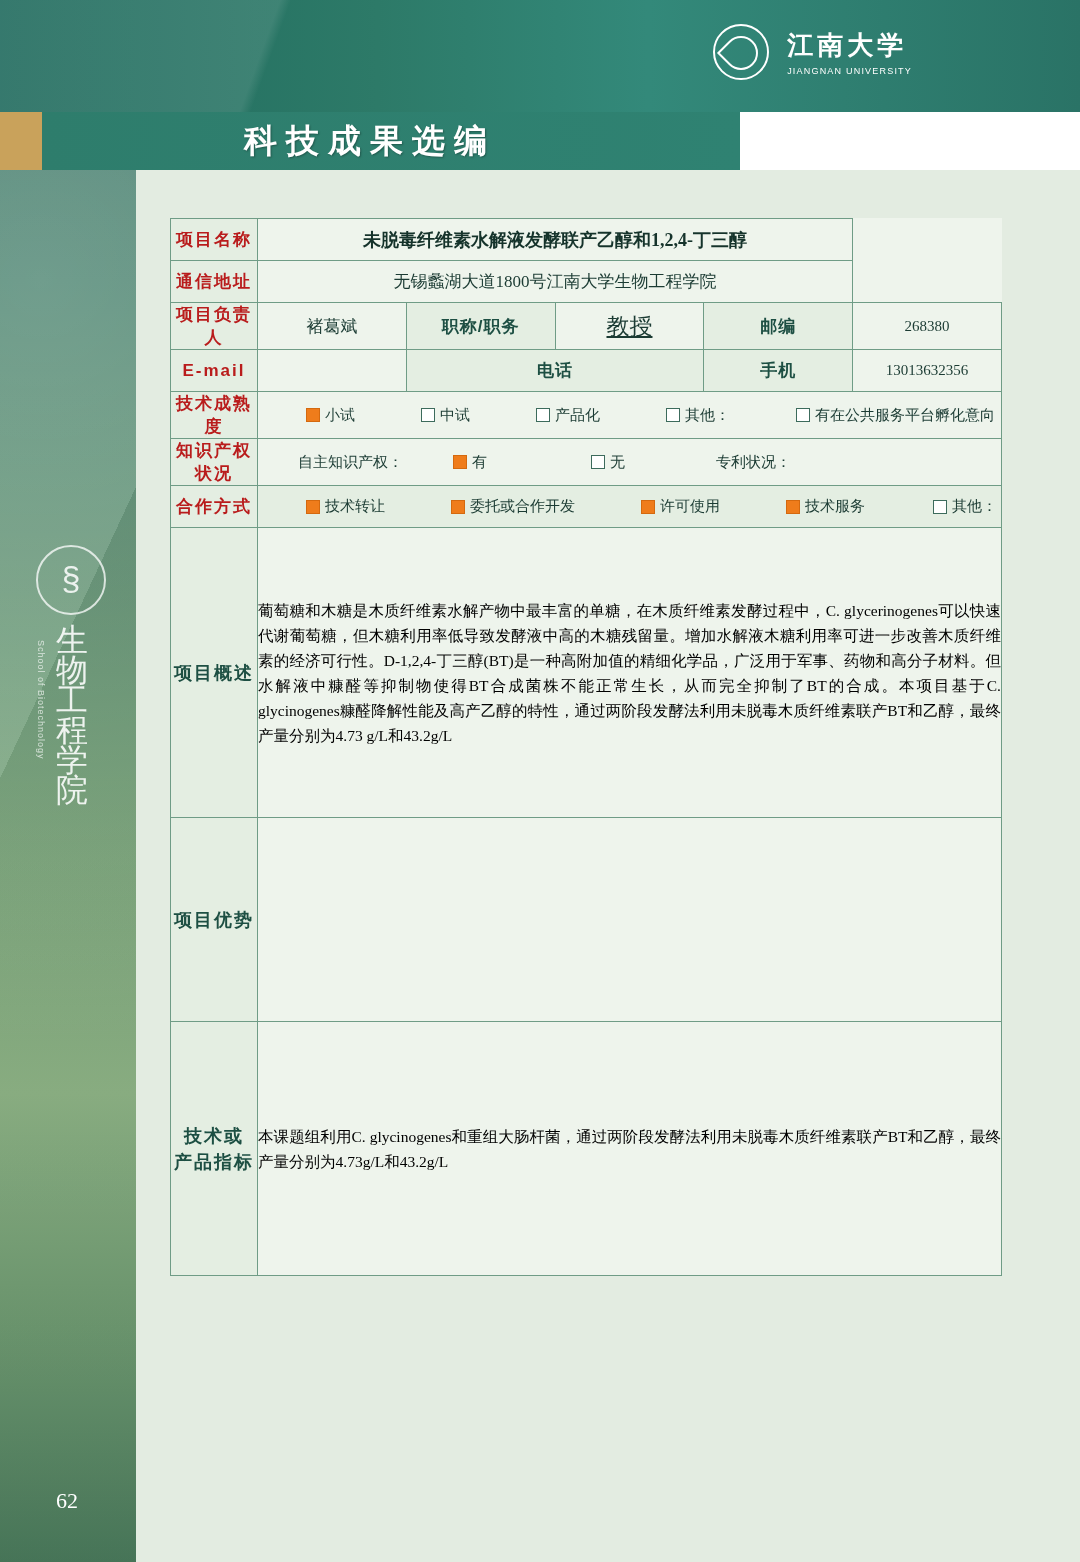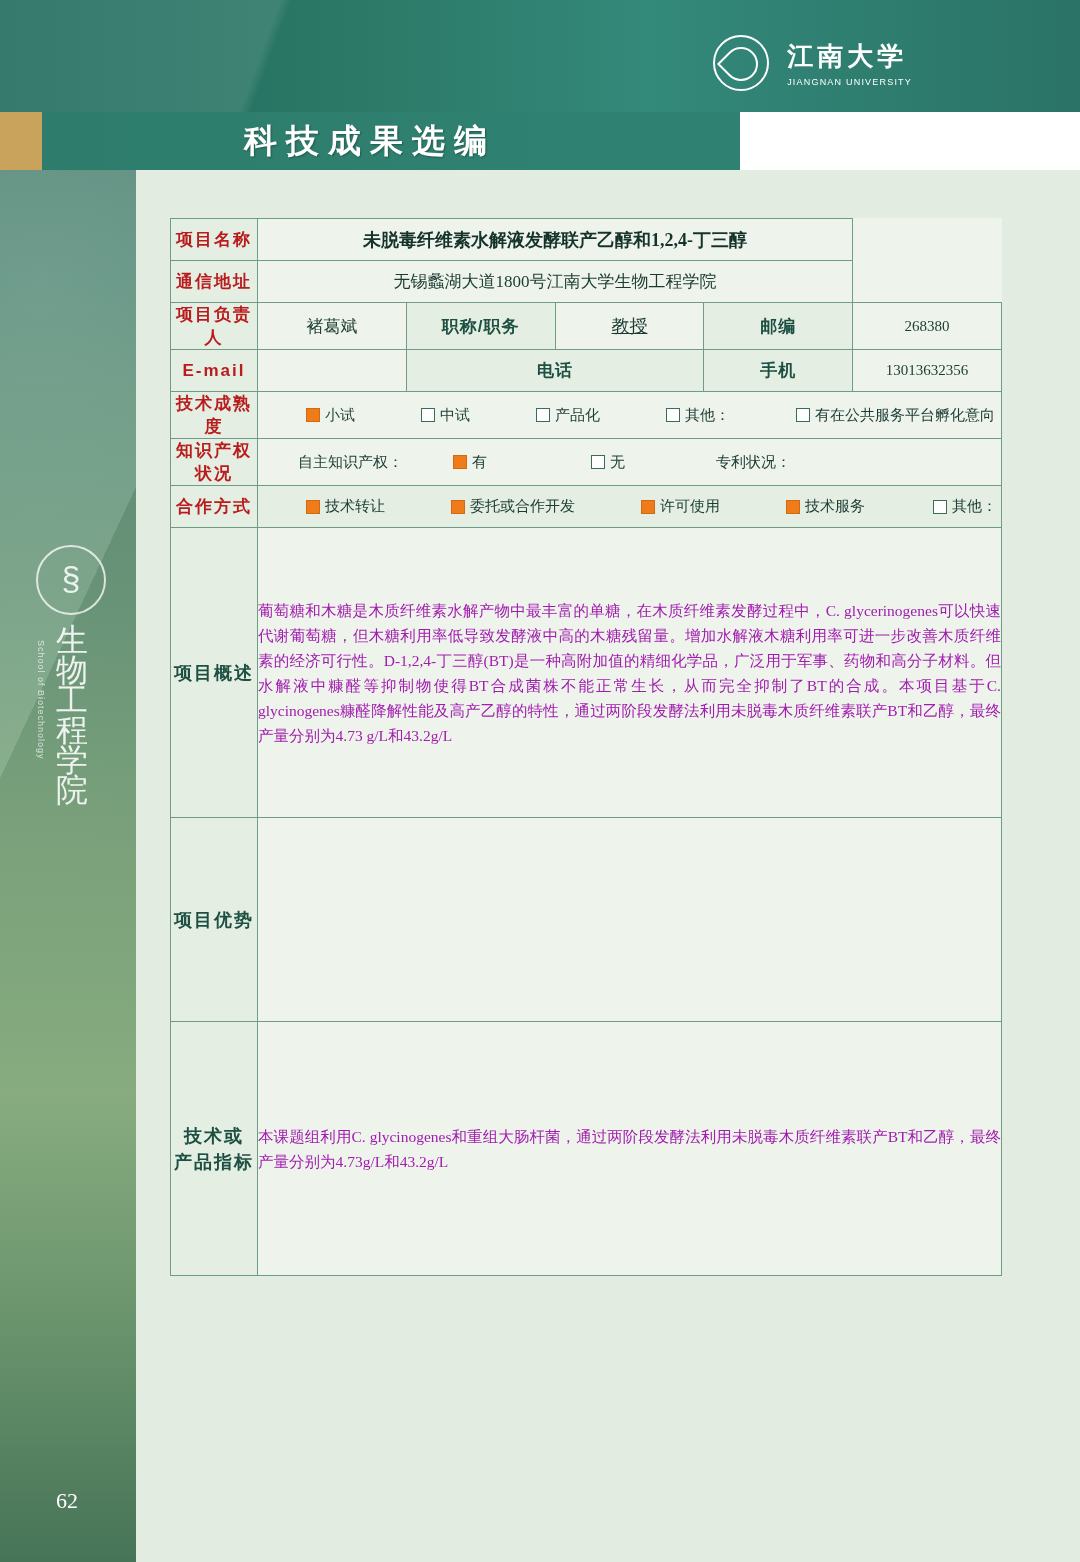--- a/index.html
+++ b/index.html
@@ -80,21 +80,21 @@
     background: linear-gradient(90deg, #1f6a5d 0%, #2d7a68 35%, #33897a 60%, #2a7366 100%);
   }
   .top-green:after {
     content: "";
     position: absolute; left: 0; top: 0;
     width: 1080px; height: 112px;
     background: linear-gradient(110deg, rgba(255,255,255,0.10) 0 25%, rgba(255,255,255,0) 26% 100%);
   }
   .logo-wrap {
     position: absolute;
-    right: 168px; top: 35px;
+    right: 168px; top: 24px;
     display: flex;
     align-items: center;
     gap: 18px;
     z-index: 5;
   }
   .logo-circle {
     width: 52px; height: 52px;
     border-radius: 50%;
     border: 2px solid #ffffff;
     position: relative;
@@ -254,21 +254,21 @@
     color: #1d4f43;
     letter-spacing: 2px;
     background: #e4eee2;
     line-height: 26px;
   }
   .body-cell {
     background: #eef4ec;
     padding: 16px 22px 12px 22px;
     font-size: 15.5px;
     line-height: 25px;
-    color: #a21caf;
+    color: #000000;
     text-align: justify;
     font-family: "Liberation Serif", serif;
     vertical-align: top;
   }
   .h-overview { height: 290px; }
   .h-adv { height: 204px; }
   .h-tech { height: 254px; }
   .h-benefit { height: 212px; }
 </style>
 </head>
@@ -307,21 +307,21 @@
       <td class="val-center" colspan="4">未脱毒纤维素水解液发酵联产乙醇和1,2,4-丁三醇</td>
     </tr>
     <tr>
       <td class="lbl">通信地址</td>
       <td class="val-plain" colspan="4" style="font-size:17px;height:41px;">无锡蠡湖大道1800号江南大学生物工程学院</td>
     </tr>
     <tr class="rowline">
       <td class="lbl">项目负责人</td>
       <td class="val-plain" style="width:136px;font-size:17px;">褚葛斌</td>
       <td class="sub-lbl" style="width:136px;">职称/职务</td>
-      <td class="val-plain" style="width:136px;font-size:18px;text-decoration:underline;">教授</td>
+      <td class="val-plain" style="width:136px;font-size:23px;text-decoration:underline;">教授</td>
       <td class="sub-lbl" style="width:136px;">邮编</td>
       <td class="val-plain" style="width:136px;">268380</td>
     </tr>
     <tr class="rowline">
       <td class="lbl">E-mail</td>
       <td class="val-plain"></td>
       <td class="sub-lbl" colspan="2">电话</td>
       <td class="sub-lbl">手机</td>
       <td class="val-plain">13013632356</td>
     </tr>

